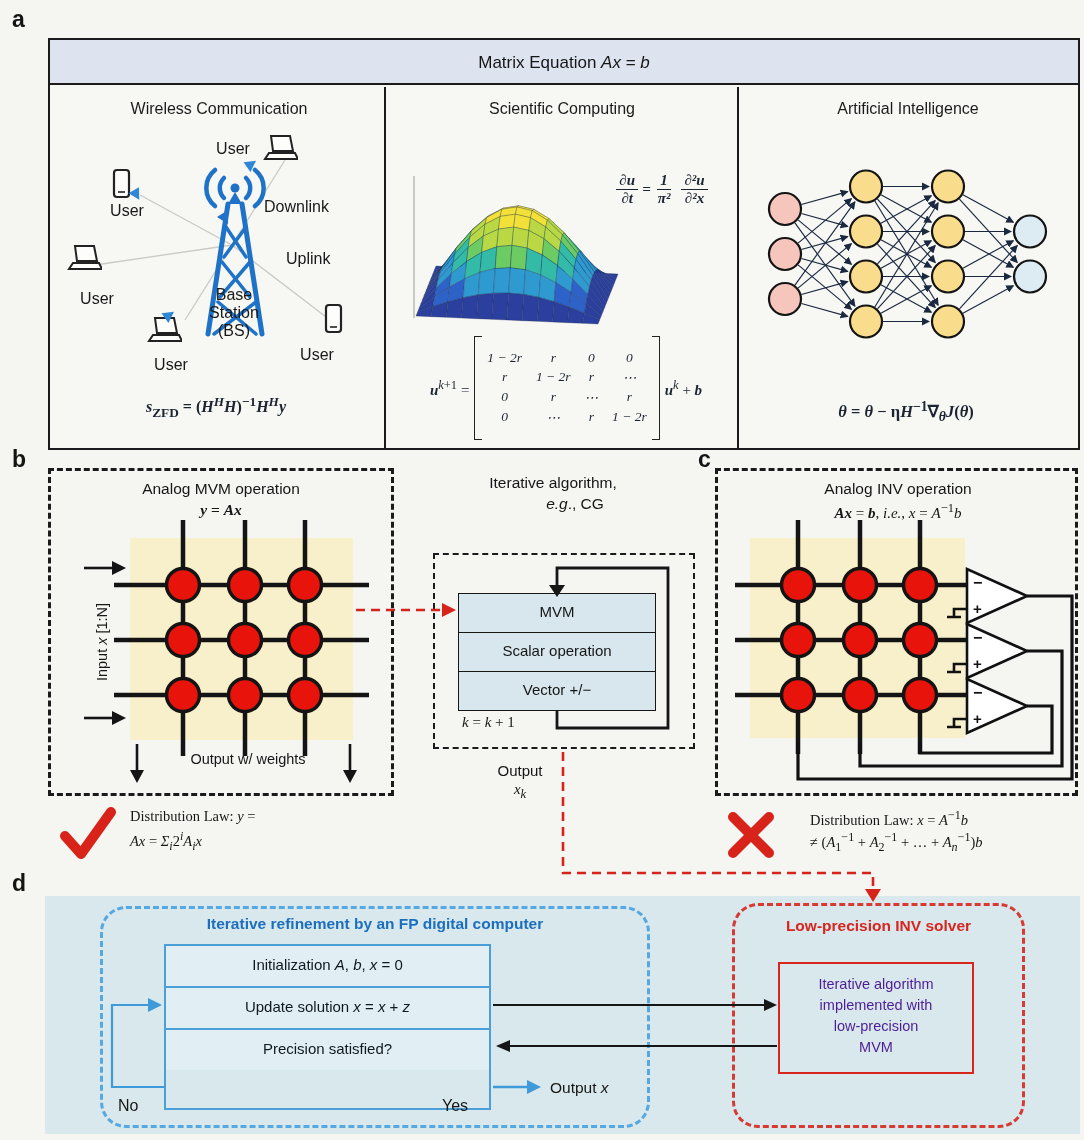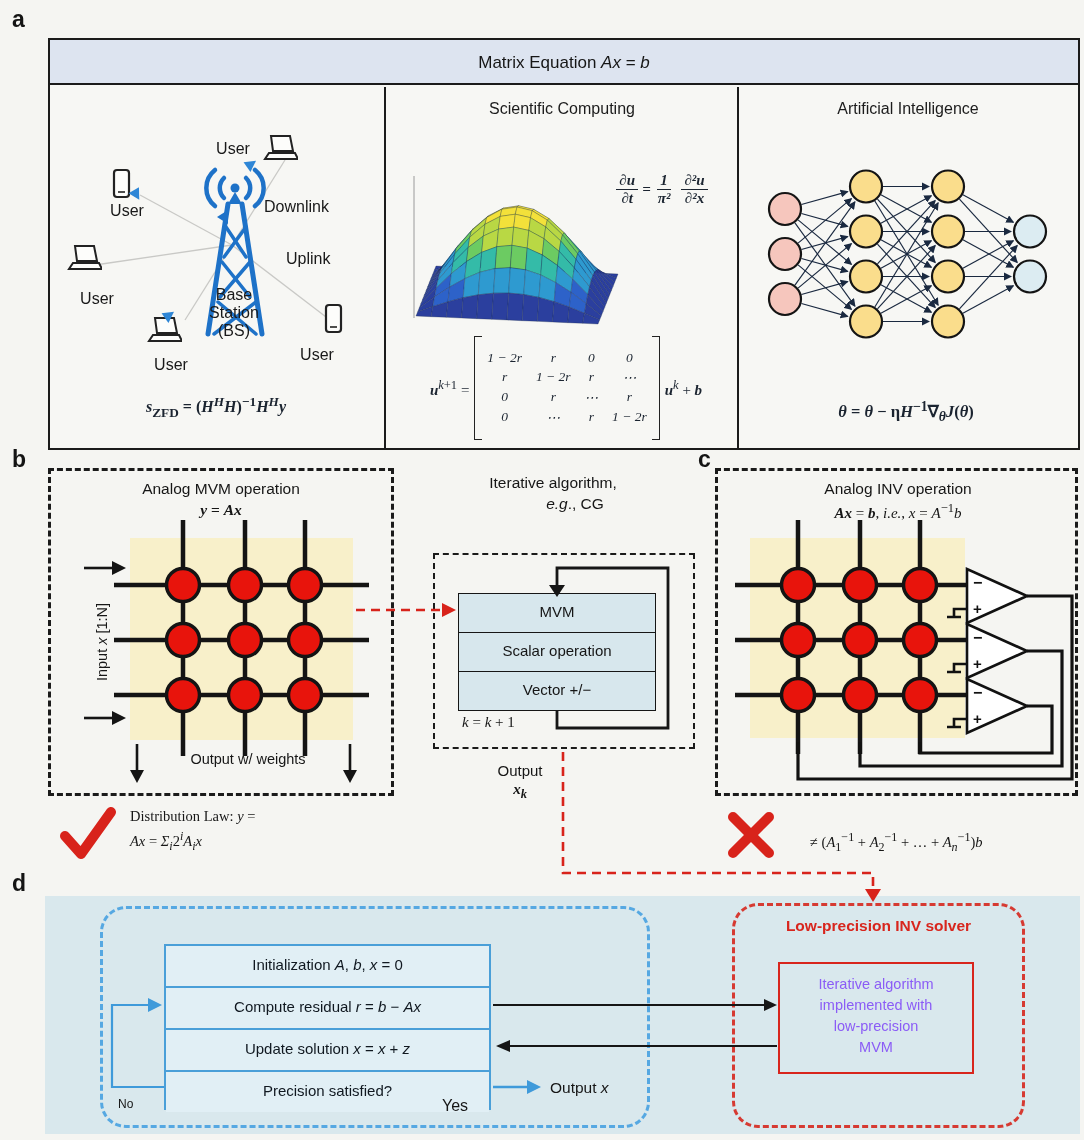--- a/index.html
+++ b/index.html
@@ -35,20 +35,21 @@
 
 <div class="page">
 
   <div class="abs panel-label" style="left:12px;top:6px;">a</div>
 
   <div class="abs" style="left:48px;top:38px;width:1032px;height:412px;border:2px solid #1b1b1b;background:#f7f7f4;"></div>
   <div class="abs ctr" style="left:50px;top:40px;width:1028px;height:45px;background:#dde4f0;border-bottom:2px solid #1b1b1b;font-size:17px;line-height:45px;">Matrix Equation <i>Ax</i> = <i>b</i></div>
   <div class="abs" style="left:384px;top:87px;width:2px;height:361px;background:#1b1b1b;"></div>
   <div class="abs" style="left:737px;top:87px;width:2px;height:361px;background:#1b1b1b;"></div>
 
+  <div class="abs ctr coltitle" style="left:58px;top:100px;width:322px;">Wireless Communication</div>
   <div class="abs ctr coltitle" style="left:392px;top:100px;width:340px;text-align:center;">Scientific Computing</div>
   <div class="abs ctr coltitle" style="left:742px;top:100px;width:332px;">Artificial Intelligence</div>
 
   <svg class="abs" id="wireless-lines" style="left:48px;top:87px;" width="336" height="360">
       <line x1="184" y1="158" x2="92" y2="108" stroke="#c9c9c6" stroke-width="1.3"></line>
       <line x1="184" y1="158" x2="237" y2="73" stroke="#c9c9c6" stroke-width="1.3"></line>
       <line x1="184" y1="158" x2="47" y2="178" stroke="#c9c9c6" stroke-width="1.3"></line>
       <line x1="184" y1="158" x2="137" y2="233" stroke="#c9c9c6" stroke-width="1.3"></line>
       <line x1="184" y1="158" x2="282" y2="233" stroke="#c9c9c6" stroke-width="1.3"></line>
     </svg>
@@ -393,21 +394,21 @@
   <div class="abs ctr" style="left:428px;top:474px;width:250px;font-size:15.5px;">Iterative algorithm,</div>
   <div class="abs ctr" style="left:450px;top:495px;width:250px;font-size:15.5px;"><i>e.g</i>., CG</div>
   <div class="abs" style="left:433px;top:553px;width:262px;height:196px;border:2.5px dashed #1b1b1b;"></div>
   <div class="abs stackbox" style="left:458px;top:593px;width:198px;height:118px;">
     <div class="stackrow">MVM</div>
     <div class="stackrow">Scalar operation</div>
     <div class="stackrow">Vector +/−</div>
   </div>
   <div class="abs serif" style="left:462px;top:714px;width:120px;font-size:15px;"><i>k</i> = <i>k</i> + 1</div>
   <div class="abs ctr" style="left:478px;top:762px;width:84px;font-size:15px;">Output</div>
-  <div class="abs ctr serif" style="left:478px;top:781px;width:84px;font-size:15px;font-weight:bold;"><i>x<sub>k</sub></i></div>
+  <div class="abs ctr serif" style="left:478px;top:781px;width:84px;font-size:15px;"><i>x<sub>k</sub></i></div>
 
   <div class="abs panel-label" style="left:698px;top:446px;">c</div>
   <div class="abs dash-black" style="left:715px;top:468px;width:363px;height:328px;"></div>
   <div class="abs ctr" style="left:748px;top:480px;width:300px;font-size:15.5px;">Analog INV operation</div>
   <div class="abs ctr serif" style="left:748px;top:501px;width:300px;font-size:15px;"><b><i>Ax</i></b> = <b><i>b</i></b>, <i>i.e.</i>, <i>x</i> = <i>A</i><sup>−1</sup><i>b</i></div>
   <svg class="abs" id="crossbar-c" style="left:735px;top:498px;" width="345" height="300">
       <rect x="15" y="40" width="215" height="200" fill="#f8f0ca"></rect>
       <line x1="-1" y1="87" x2="246" y2="87" stroke="#141414" stroke-width="4.5"></line>
       <line x1="-1" y1="142" x2="246" y2="142" stroke="#141414" stroke-width="4.5"></line>
       <line x1="-1" y1="197" x2="246" y2="197" stroke="#141414" stroke-width="4.5"></line>
@@ -439,38 +440,39 @@
       <path d="M292,208 H317 V255 H185 V244" stroke="#111" stroke-width="3.2" fill="none"></path>
       <polygon points="232,181 232,235 292,208" fill="#fff" stroke="#111" stroke-width="2.6"></polygon>
       <text x="238" y="200" font-size="16" font-weight="bold" fill="#111">−</text>
       <text x="238" y="226" font-size="15" font-weight="bold" fill="#111">+</text>
       <path d="M232,221 h-13 v8 m-7,0 h14" stroke="#111" stroke-width="2.6" fill="none"></path>
     </svg>
   <svg class="abs" style="left:724px;top:806px;" width="54" height="58" id="cross-svg">
       <line x1="9" y1="11" x2="45" y2="47" stroke="#d8231b" stroke-width="10" stroke-linecap="round"></line>
       <line x1="45" y1="11" x2="9" y2="47" stroke="#d8231b" stroke-width="10" stroke-linecap="round"></line>
     </svg>
+  <div class="abs lawtext" style="left:810px;top:808px;width:270px;">Distribution Law: <i>x</i> = <i>A</i><sup>−1</sup><i>b</i></div>
   <div class="abs lawtext" style="left:810px;top:830px;width:270px;">≠ (<i>A</i><sub>1</sub><sup>−1</sup> + <i>A</i><sub>2</sub><sup>−1</sup> + … + <i>A<sub>n</sub></i><sup>−1</sup>)<i>b</i></div>
 
   <div class="abs panel-label" style="left:12px;top:870px;">d</div>
   <div class="abs" style="left:45px;top:896px;width:1035px;height:238px;background:#d9e8ed;"></div>
   <div class="abs" style="left:100px;top:906px;width:550px;height:222px;border:3px dashed #56a8e2;border-radius:26px;"></div>
+  <div class="abs ctr" style="left:115px;top:915px;width:520px;font-size:15.5px;font-weight:bold;color:#1b6fbe;">Iterative refinement by an FP digital computer</div>
   <div class="abs" style="left:164px;top:944px;width:327px;height:166px;border:2px solid #4a9fd8;">
     <div class="d-row">Initialization <i>A</i>, <i>b</i>, <i>x</i> = 0</div>
-    <div class="d-row">Compute residual <i>r</i> = <i>b</i> − <i>Ax</i></div>
     <div class="d-row">Update solution <i>x</i> = <i>x</i> + <i>z</i></div>
     <div class="d-row">Precision satisfied?</div>
   </div>
-  <div class="abs" style="left:118px;top:1097px;width:44px;font-size:12px;">No</div>
+  <div class="abs" style="left:118px;top:1097px;width:44px;font-size:16px;">No</div>
   <div class="abs" style="left:442px;top:1097px;width:50px;font-size:16px;">Yes</div>
   <div class="abs" style="left:550px;top:1079px;width:96px;font-size:15.5px;">Output <i>x</i></div>
 
   <div class="abs" style="left:732px;top:903px;width:293px;height:225px;border:3px dashed #d63a32;border-radius:26px;"></div>
   <div class="abs ctr" style="left:747px;top:917px;width:263px;font-size:15.5px;font-weight:bold;color:#d8251d;">Low-precision INV solver</div>
-  <div class="abs ctr" style="left:778px;top:962px;width:196px;height:112px;border:2.5px solid #d8251d;padding-top:10px;font-size:14.5px;line-height:1.45;color:#8b5cf6;">
+  <div class="abs ctr" style="left:778px;top:962px;width:196px;height:112px;border:2.5px solid #d8251d;padding-top:10px;font-size:14.5px;line-height:1.45;color:#4c1d95;">
     <div>Iterative algorithm</div>
     <div>implemented with</div>
     <div>low-precision</div>
     <div>MVM</div>
   </div>
 
   <svg class="abs" id="overlay" style="left:0;top:0;pointer-events:none;" width="1084" height="1140">
       <line x1="356" y1="610" x2="442" y2="610" stroke="#d8231b" stroke-width="2.6" stroke-dasharray="9 6"></line>
       <polygon points="442,603 442,617 456,610" fill="#d8231b"></polygon>
       <path d="M557,711 V728 H668 V568 H557 V585" stroke="#161616" stroke-width="2.8" fill="none"></path>

